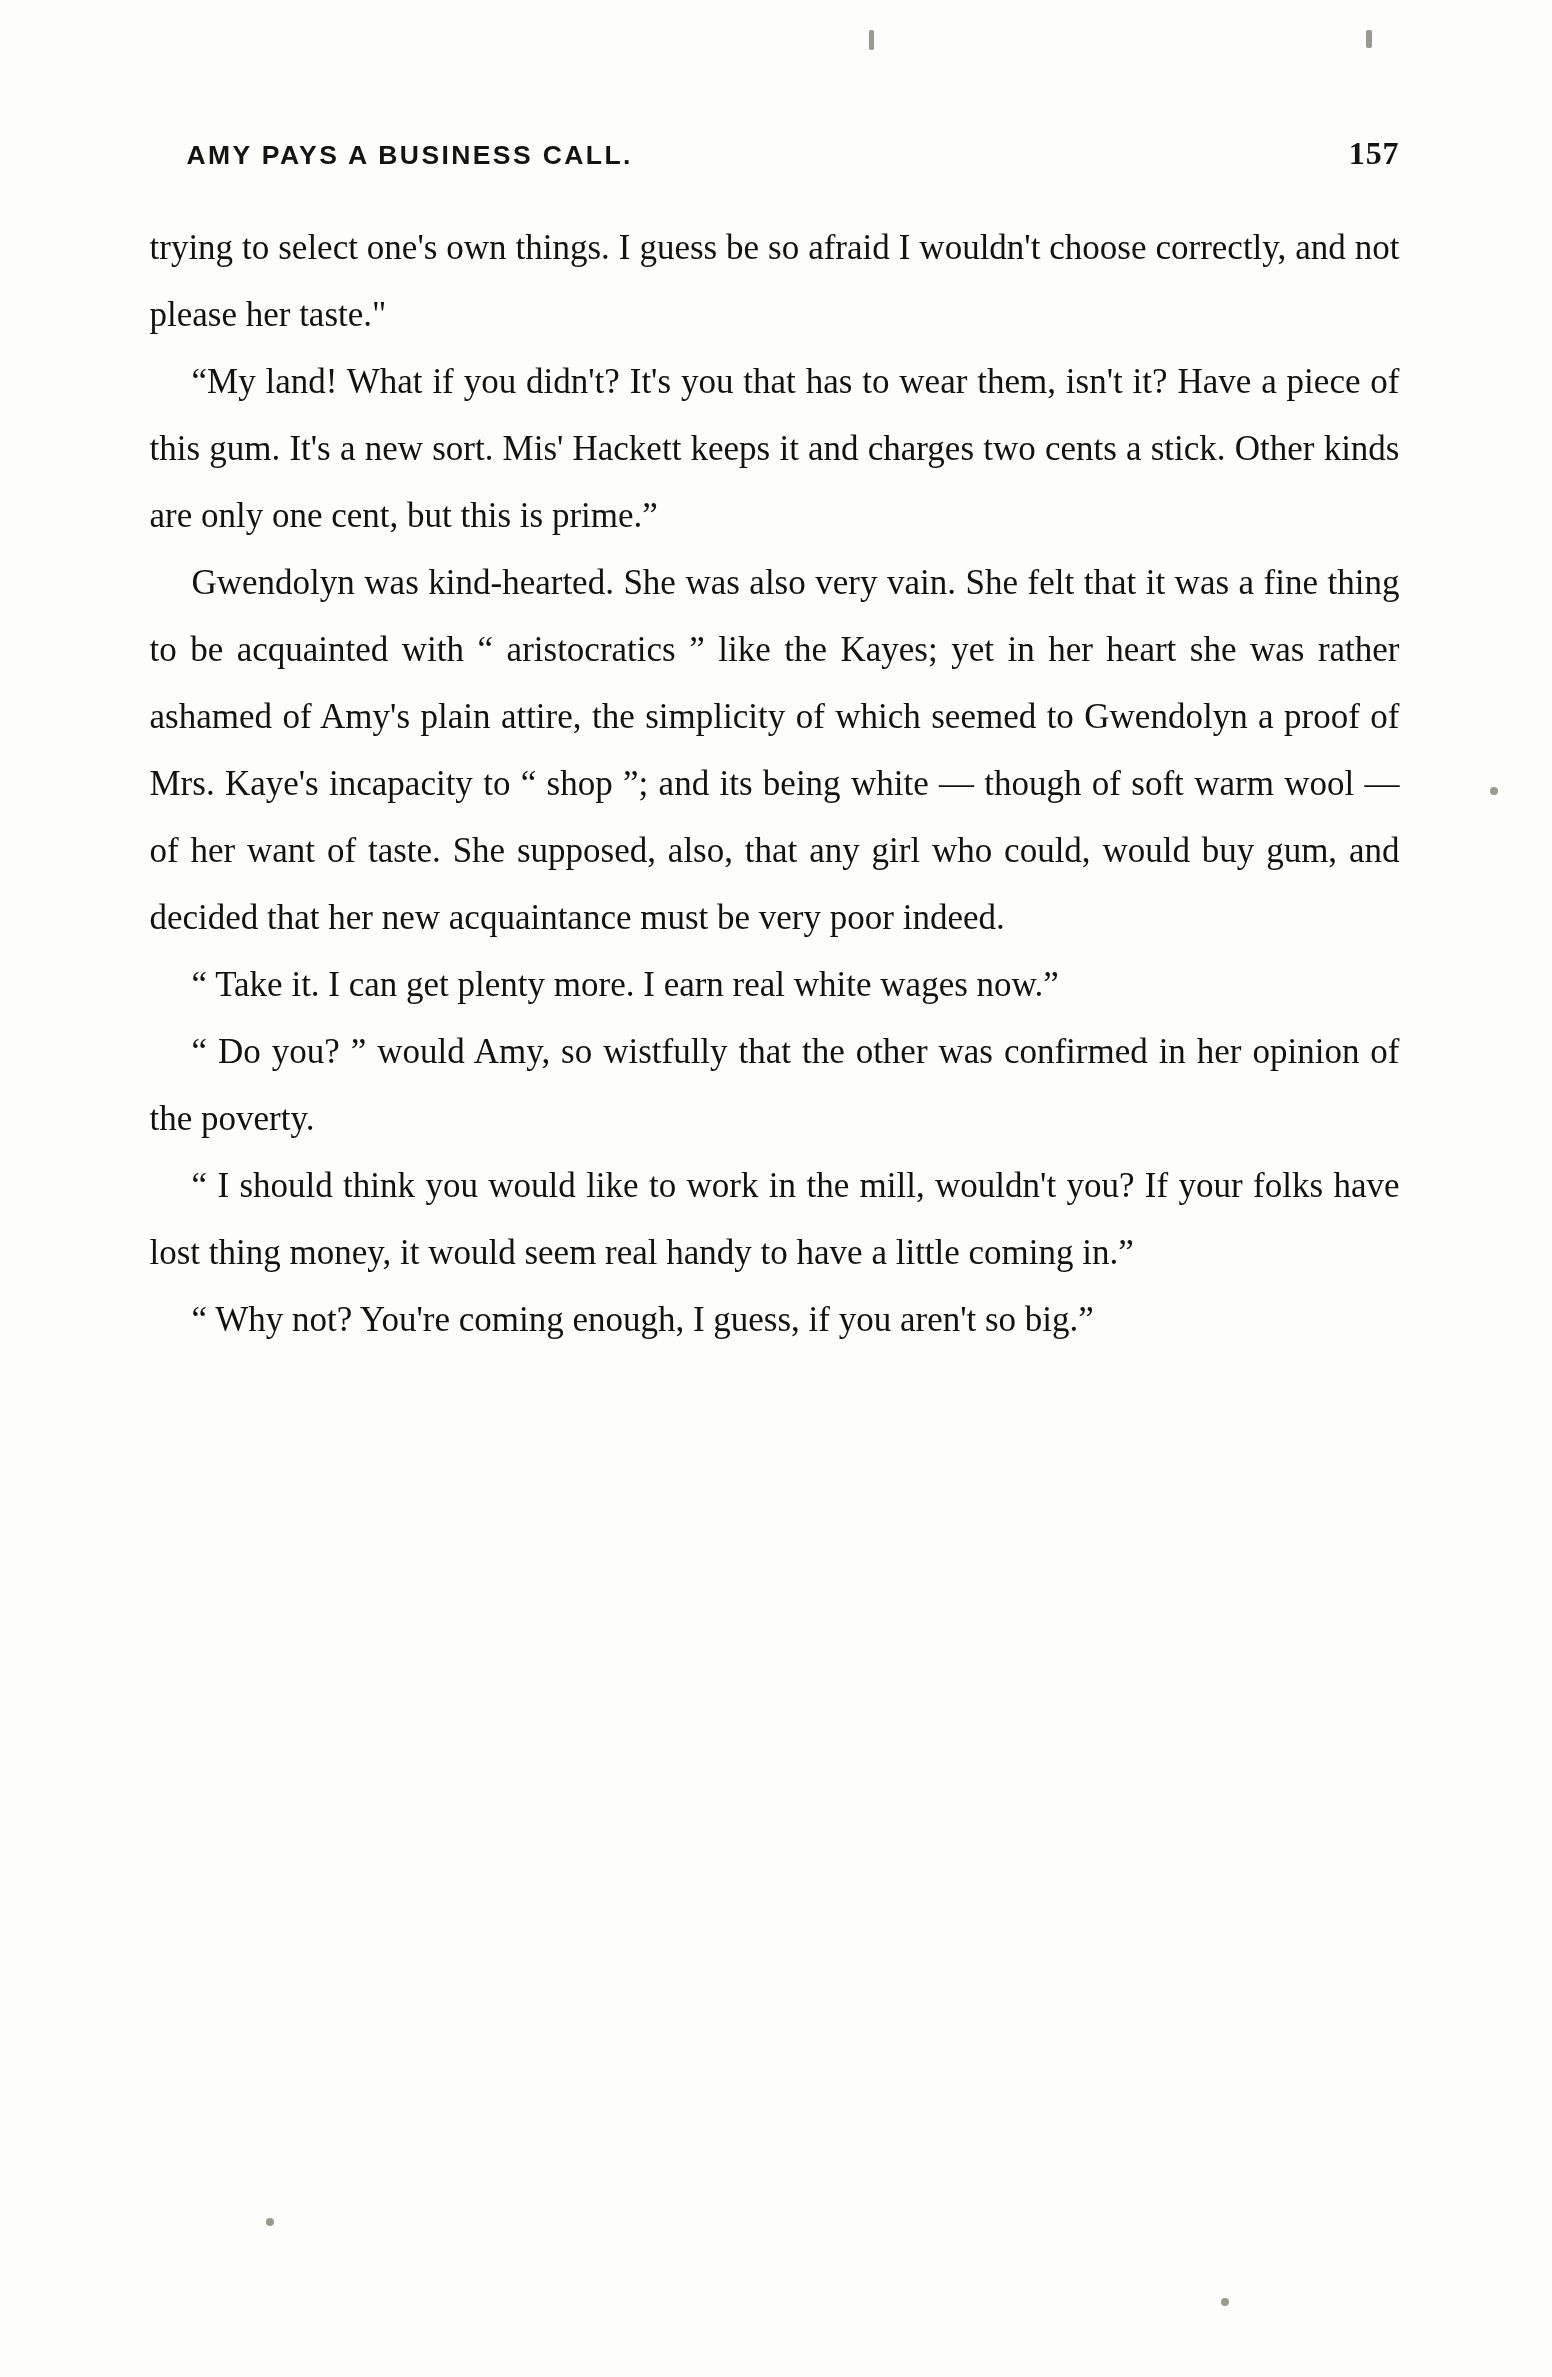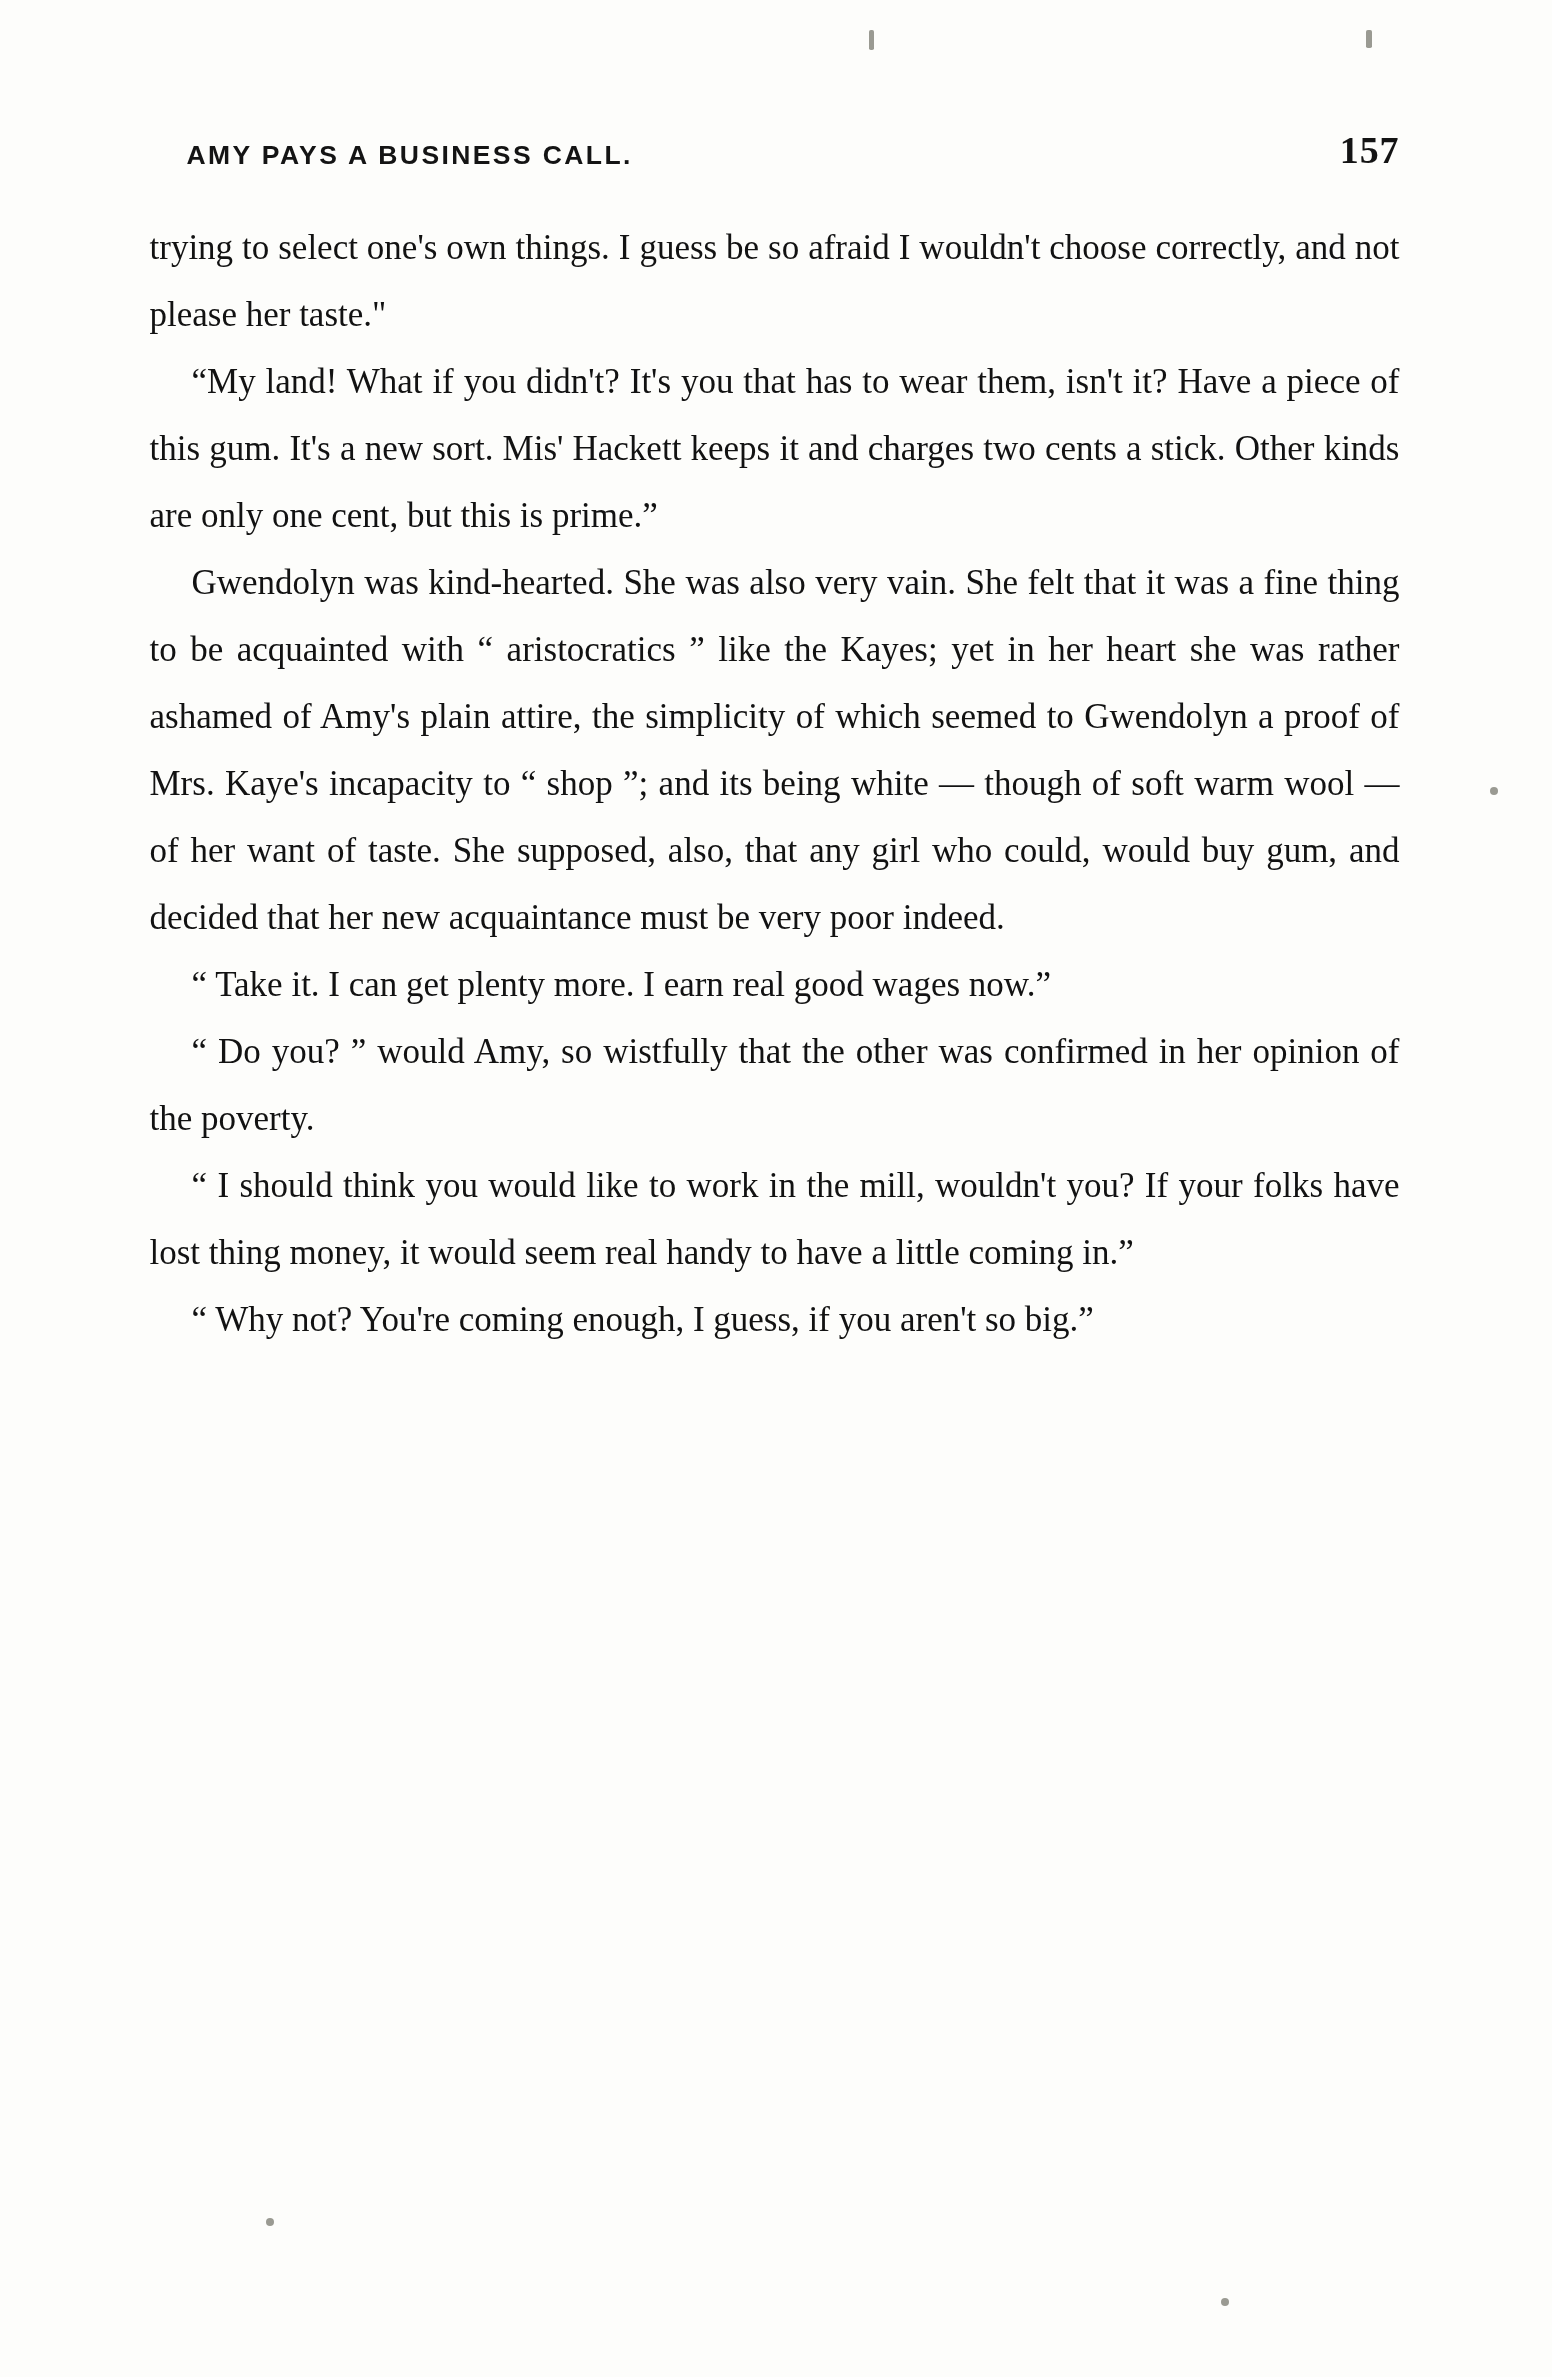--- a/index.html
+++ b/index.html
@@ -47,21 +47,21 @@
     color: #141414;
     width: 100%;
     padding-left: 37px;
     box-sizing: border-box;
     margin-top: 30px;
   }
   .page-number {
     position: absolute;
     right: 0;
     bottom: 1.8px;
-    font-size: 38px;
+    font-size: 32px;
     font-weight: 700;
     letter-spacing: 0.9px;
     color: #141414;
     font-family: "Liberation Serif", serif;
   }
   .body-text {
     width: 1250px;
     margin: 0 auto;
     margin-top: 40px;
     font-size: 35px;
@@ -111,21 +111,21 @@
 
     <div class="header-row">
       <div class="running-head">AMY PAYS A BUSINESS CALL.</div>
       <div class="page-number">157</div>
     </div>
 
     <div class="body-text">
       <p class="noflush">trying to select one's own things. I guess be so afraid I wouldn't choose correctly, and not please her taste."</p>
       <p class="indent noflush">“My land! What if you didn't? It's you that has to wear them, isn't it? Have a piece of this gum. It's a new sort. Mis' Hackett keeps it and charges two cents a stick. Other kinds are only one cent, but this is prime.”</p>
       <p class="indent noflush">Gwendolyn was kind-hearted. She was also very vain. She felt that it was a fine thing to be acquainted with “ aristocratics ” like the Kayes; yet in her heart she was rather ashamed of Amy's plain attire, the simplicity of which seemed to Gwendolyn a proof of Mrs. Kaye's incapacity to “ shop ”; and its being white — though of soft warm wool — of her want of taste. She supposed, also, that any girl who could, would buy gum, and decided that her new acquaintance must be very poor indeed.</p>
-      <p class="indent noflush">“ Take it. I can get plenty more. I earn real good wages now.”</p>
+      <p class="indent noflush">“ Take it. I can get plenty more. I earn real white wages now.”</p>
       <p class="indent noflush">“ Do you? ” would Amy, so wistfully that the other was confirmed in her opinion of the poverty.</p>
       <p class="indent noflush">“ I should think you would like to work in the mill, wouldn't you? If your folks have lost thing money, it would seem real handy to have a little coming in.”</p>
       <p class="indent noflush">“ Why not? You're coming enough, I guess, if you aren't so big.”</p>
     </div>
 
   </div>
 </div>
 
 
 </body></html>

